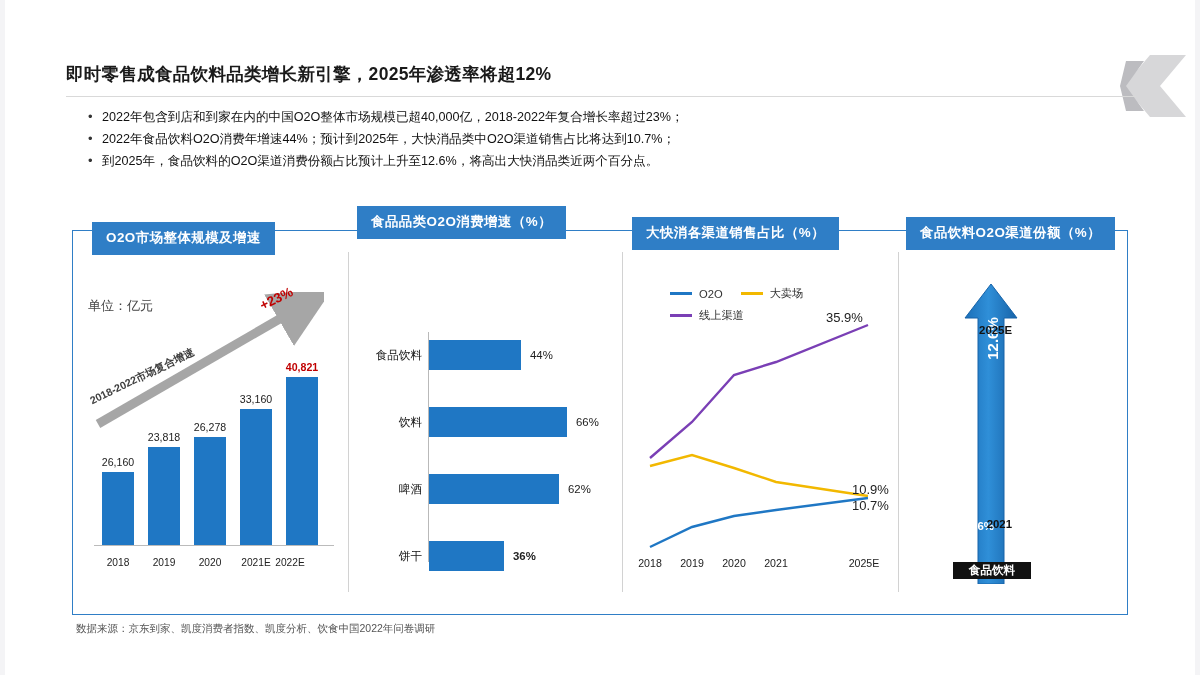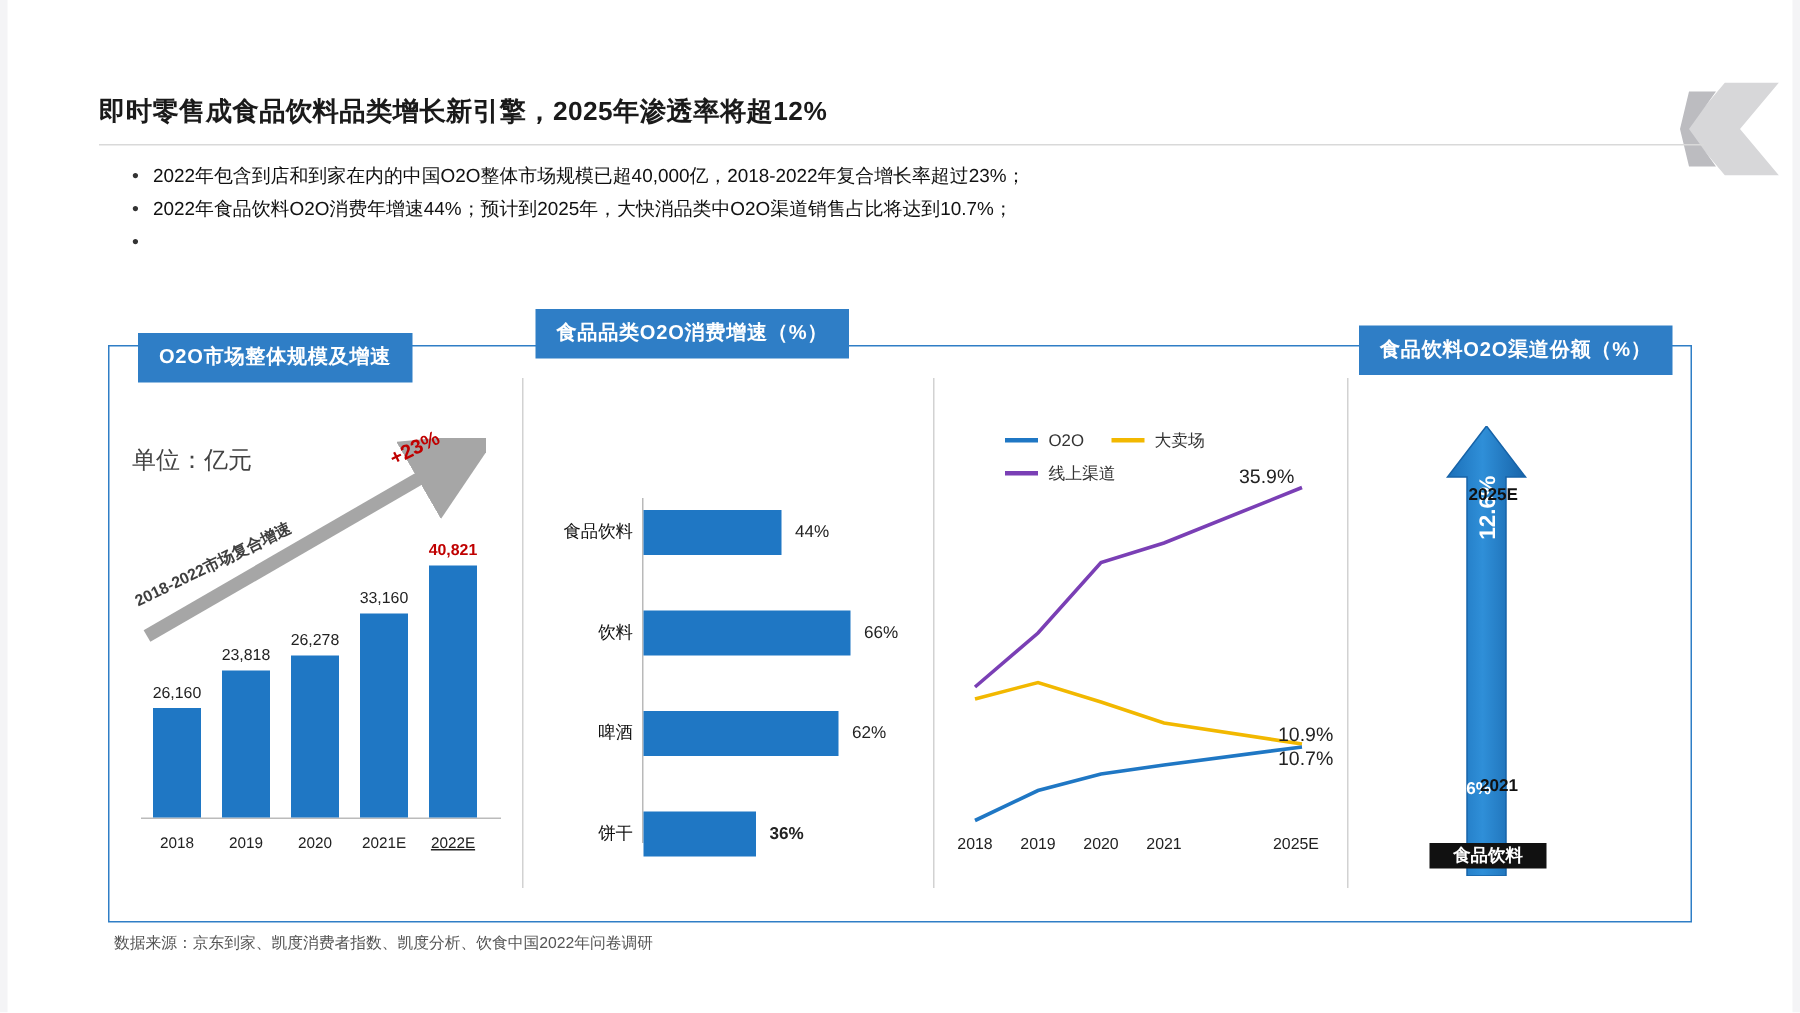--- a/index.html
+++ b/index.html
@@ -65,21 +65,21 @@
 
   .divider {
     position: absolute; top: 252px; width: 1px; height: 340px; background: #d2d2d2;
   }
   #dv1 { left: 348px; }
   #dv2 { left: 622px; }
   #dv3 { left: 898px; }
 
   .unit-label {
     position: absolute; left: 88px; top: 297px;
-    font-size: 16px; color: #444;
+    font-size: 13px; color: #444;
   }
   .source {
     position: absolute; left: 76px; top: 622px;
     font-size: 10.5px; color: #555;
   }
 
   
   #chart1 { position: absolute; left: 82px; top: 270px; width: 258px; height: 320px; }
   .c1-axis { position: absolute; left: 12px; bottom: 44px; width: 240px; height: 1px; background: #bbb; }
   .c1-bar {
@@ -166,27 +166,29 @@
     <div class="bullet">
       <span class="dot">•</span>
       <span>2022年包含到店和到家在内的中国O2O整体市场规模已超40,000亿，2018-2022年复合增长率超过23%；</span>
     </div>
     <div class="bullet">
       <span class="dot">•</span>
       <span>2022年食品饮料O2O消费年增速44%；预计到2025年，大快消品类中O2O渠道销售占比将达到10.7%；</span>
     </div>
     <div class="bullet">
       <span class="dot">•</span>
+      <span>到2025年，食品饮料的O2O渠道消费份额占比预计上升至12.6%，将高出大快消品类近两个百分点。</span>
     </div>
   </div>
 
   <div class="frame"></div>
 
   <div class="panel-title" id="pt1">O2O市场整体规模及增速</div>
   <div class="panel-title" id="pt2">食品品类O2O消费增速（%）</div>
+  <div class="panel-title" id="pt3">大快消各渠道销售占比（%）</div>
   <div class="panel-title" id="pt4">食品饮料O2O渠道份额（%）</div>
 
   <div class="divider" id="dv1"></div>
   <div class="divider" id="dv2"></div>
   <div class="divider" id="dv3"></div>
 
   <div class="unit-label">单位：亿元</div>
 
   <div id="chart1">
     <div class="c1-axis"></div>
@@ -213,21 +215,21 @@
     <div class="c1-val" style="left:9px;  bottom:122px;">26,160</div>
     <div class="c1-val" style="left:55px; bottom:147px;">23,818</div>
     <div class="c1-val" style="left:101px;bottom:157px;">26,278</div>
     <div class="c1-val" style="left:147px;bottom:185px;">33,160</div>
     <div class="c1-val c1-last" style="left:193px;bottom:217px;">40,821</div>
 
     <div class="c1-cat" style="left:15px;">2018</div>
     <div class="c1-cat" style="left:61px;">2019</div>
     <div class="c1-cat" style="left:107px;">2020</div>
     <div class="c1-cat" style="left:153px;">2021E</div>
-    <div class="c1-cat" style="left:199px;text-decoration:underline;">2022E</div>
+    <div class="c1-cat" style="left:187px;">2022E</div>
   </div>
 
   <div id="chart2">
     <div class="c2-axis"></div>
 
     <div class="c2-row" style="top:78px;">
       <span class="c2-label">食品饮料</span>
       <span class="c2-bar" style="width:92px;"></span>
       <span class="c2-val" style="left:170px;">44%</span>
     </div>

